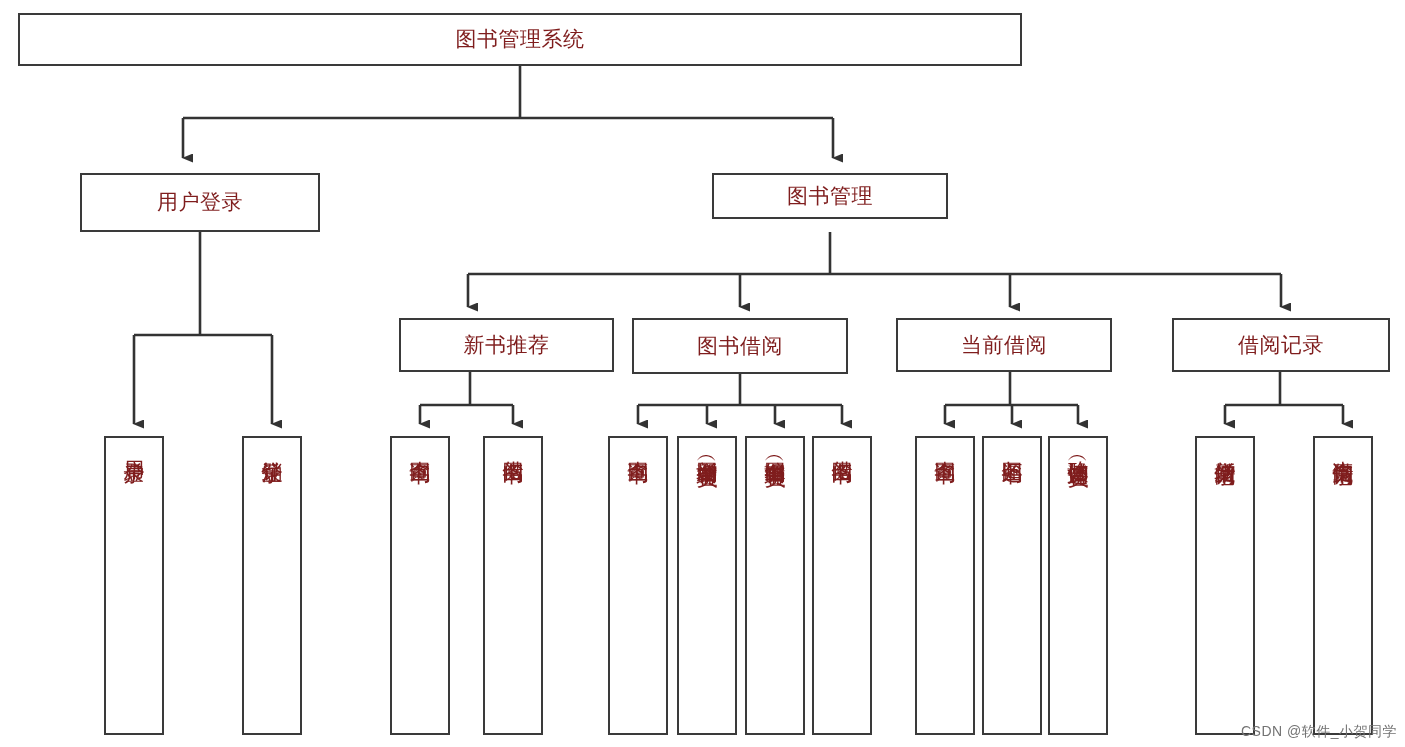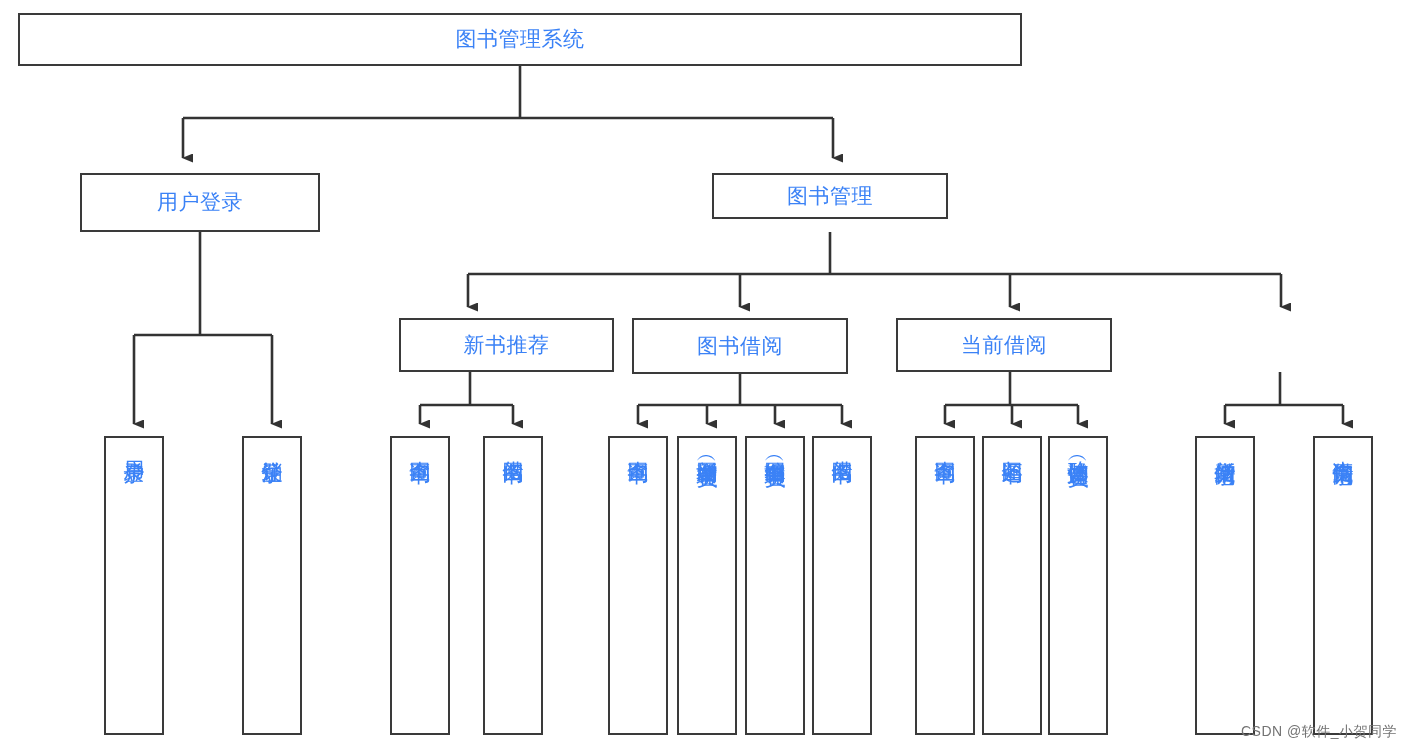--- a/index.html
+++ b/index.html
@@ -30,21 +30,21 @@
   .node-box {
     position: absolute;
     box-sizing: border-box;
     background: #ffffff;
     border: 2px solid #3a3a3a;
     display: flex;
     align-items: center;
     justify-content: center;
   }
   .node-label {
-    color: #3b82f6;
+    color: #7f1d1d;
     font-size: 21px;
     line-height: 1.18;
     letter-spacing: 0.5px;
     white-space: nowrap;
     text-align: right;
   }
   .node-box.horizontal .node-label {
     writing-mode: horizontal-tb;
   }
   .node-box.vertical {
@@ -153,20 +153,23 @@
   </div>
 
   <div class="node-box horizontal" style="left:632px; top:318px; width:216px; height:56px;">
     <span class="node-label">图书借阅</span>
   </div>
 
   <div class="node-box horizontal" style="left:896px; top:318px; width:216px; height:54px;">
     <span class="node-label">当前借阅</span>
   </div>
 
+  <div class="node-box horizontal" style="left:1172px; top:318px; width:218px; height:54px;">
+    <span class="node-label">借阅记录</span>
+  </div>
 
   <div class="node-box vertical" style="left:104px; top:436px; width:60px; height:299px;">
     <span class="node-label">用户登录</span>
   </div>
 
   <div class="node-box vertical" style="left:242px; top:436px; width:60px; height:299px;">
     <span class="node-label">注销登录</span>
   </div>
 
   <div class="node-box vertical" style="left:390px; top:436px; width:60px; height:299px;">

